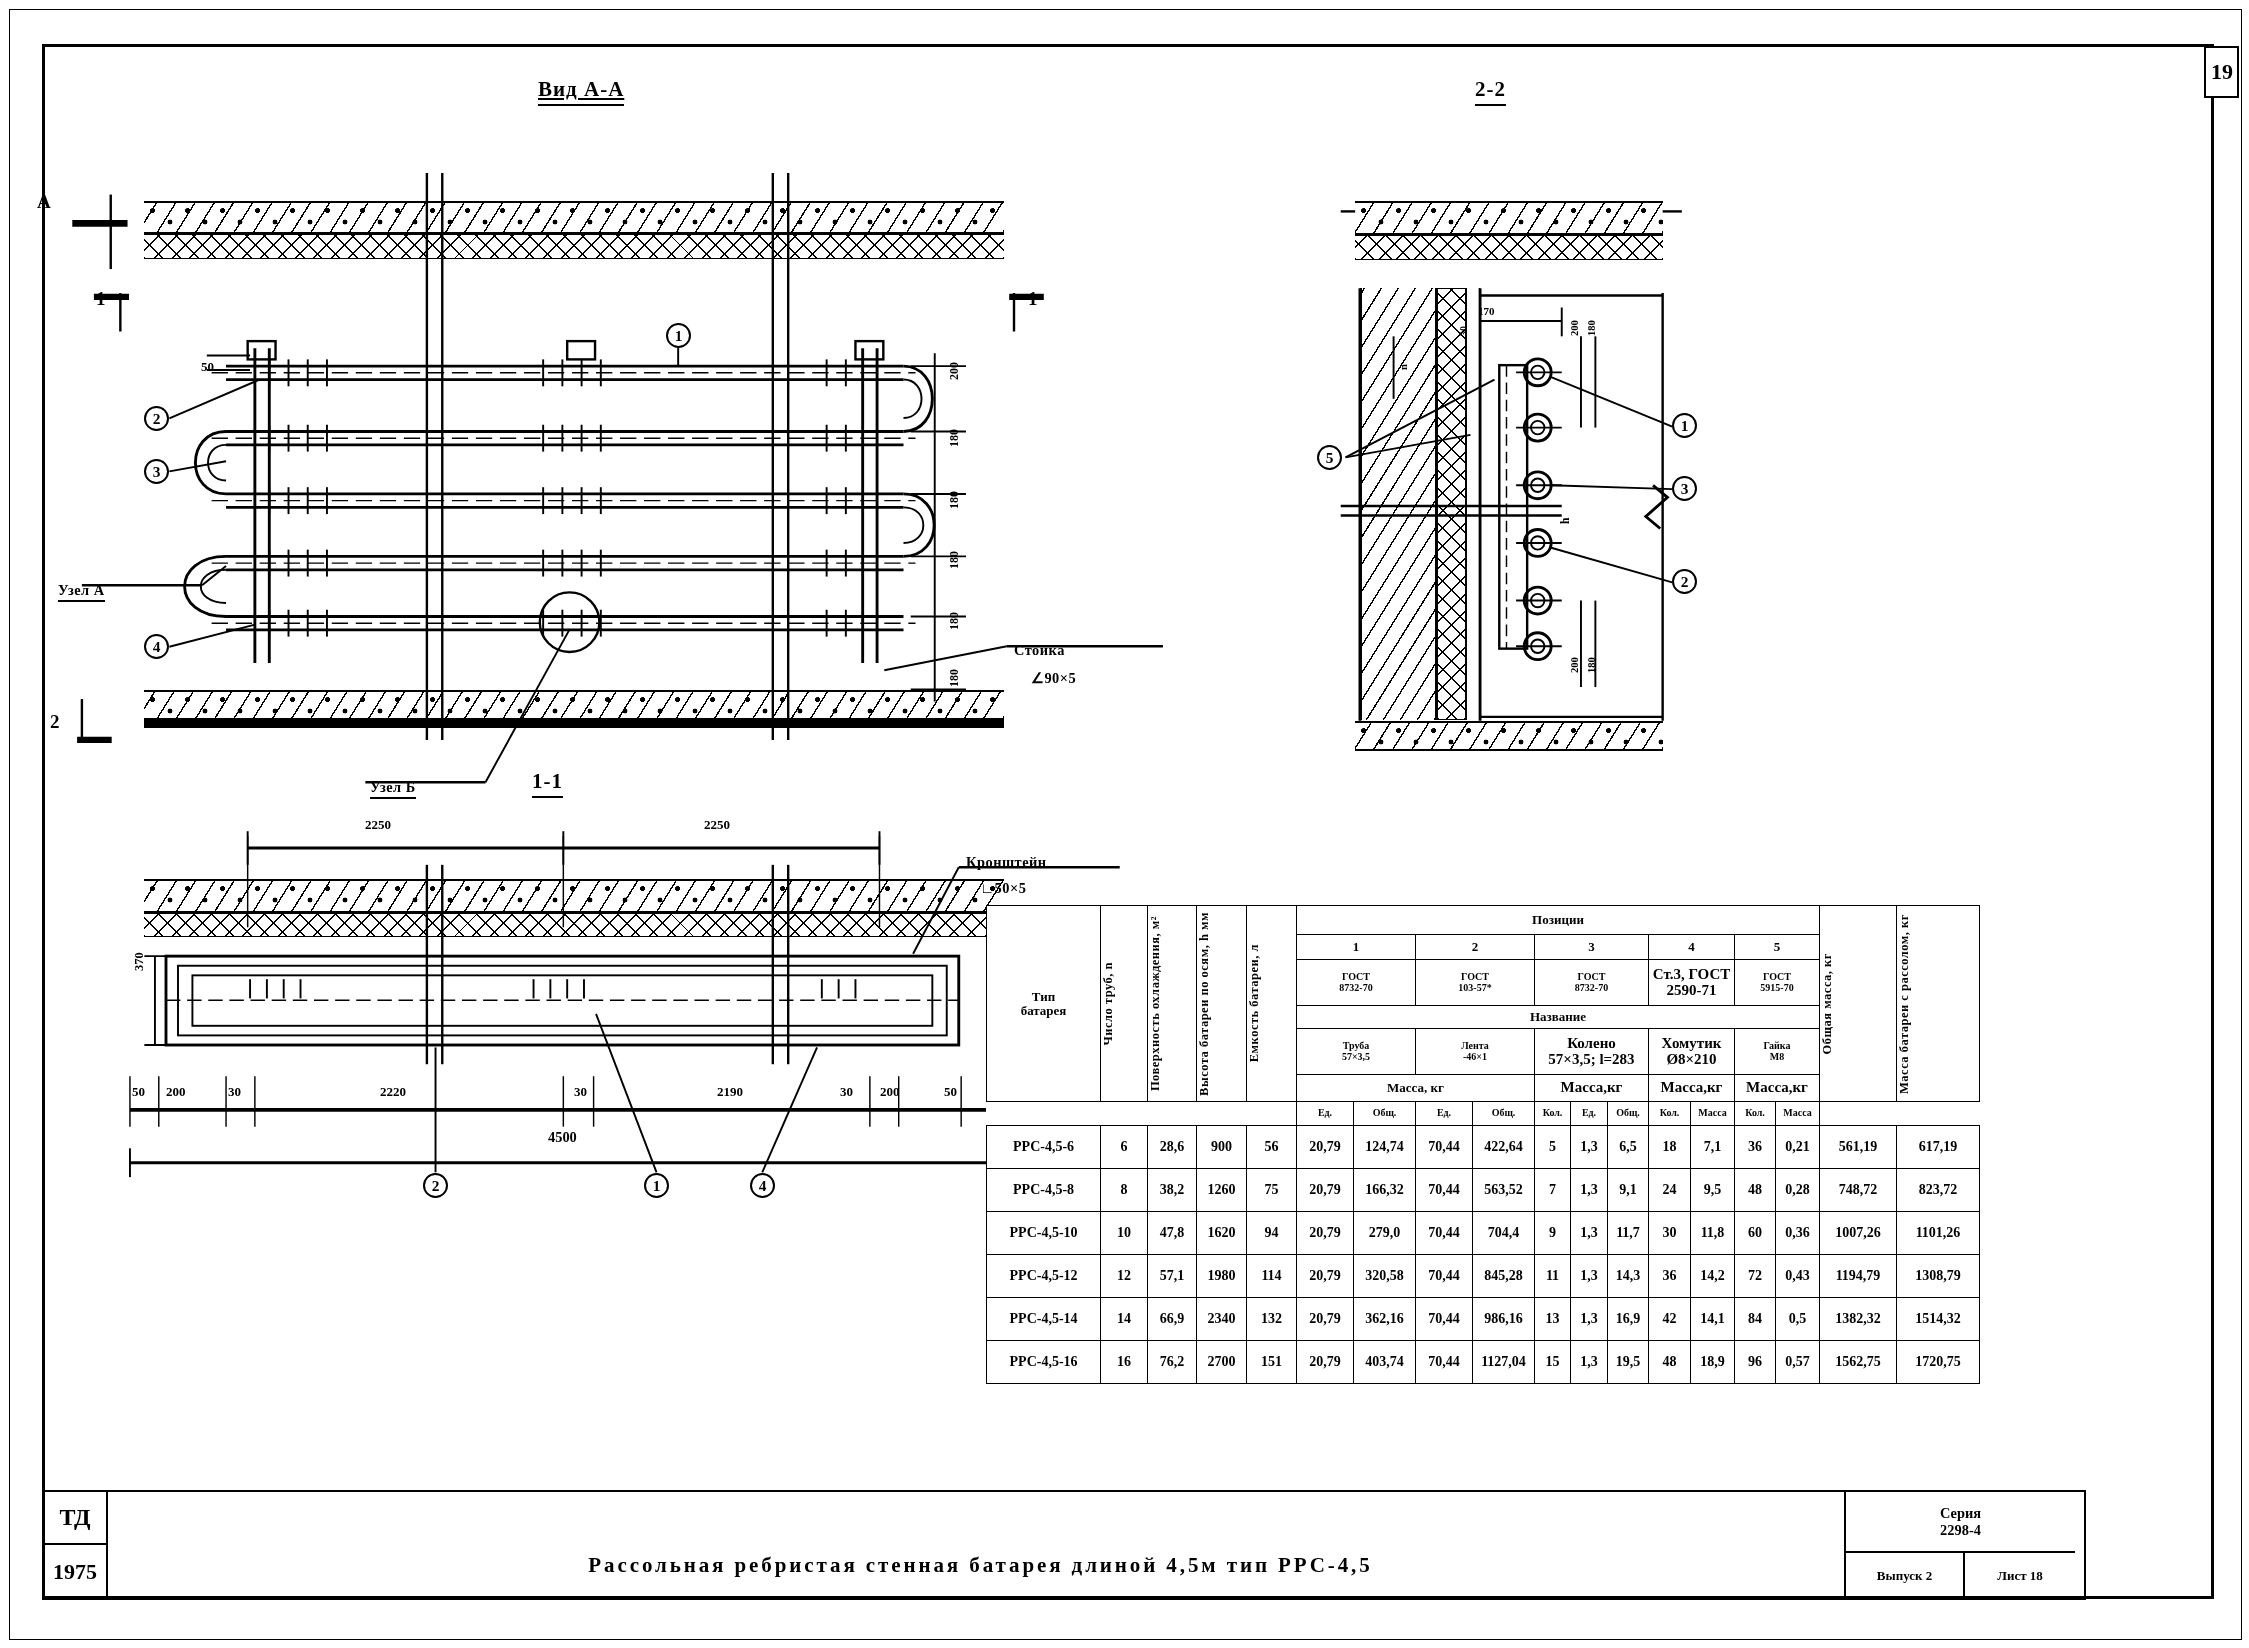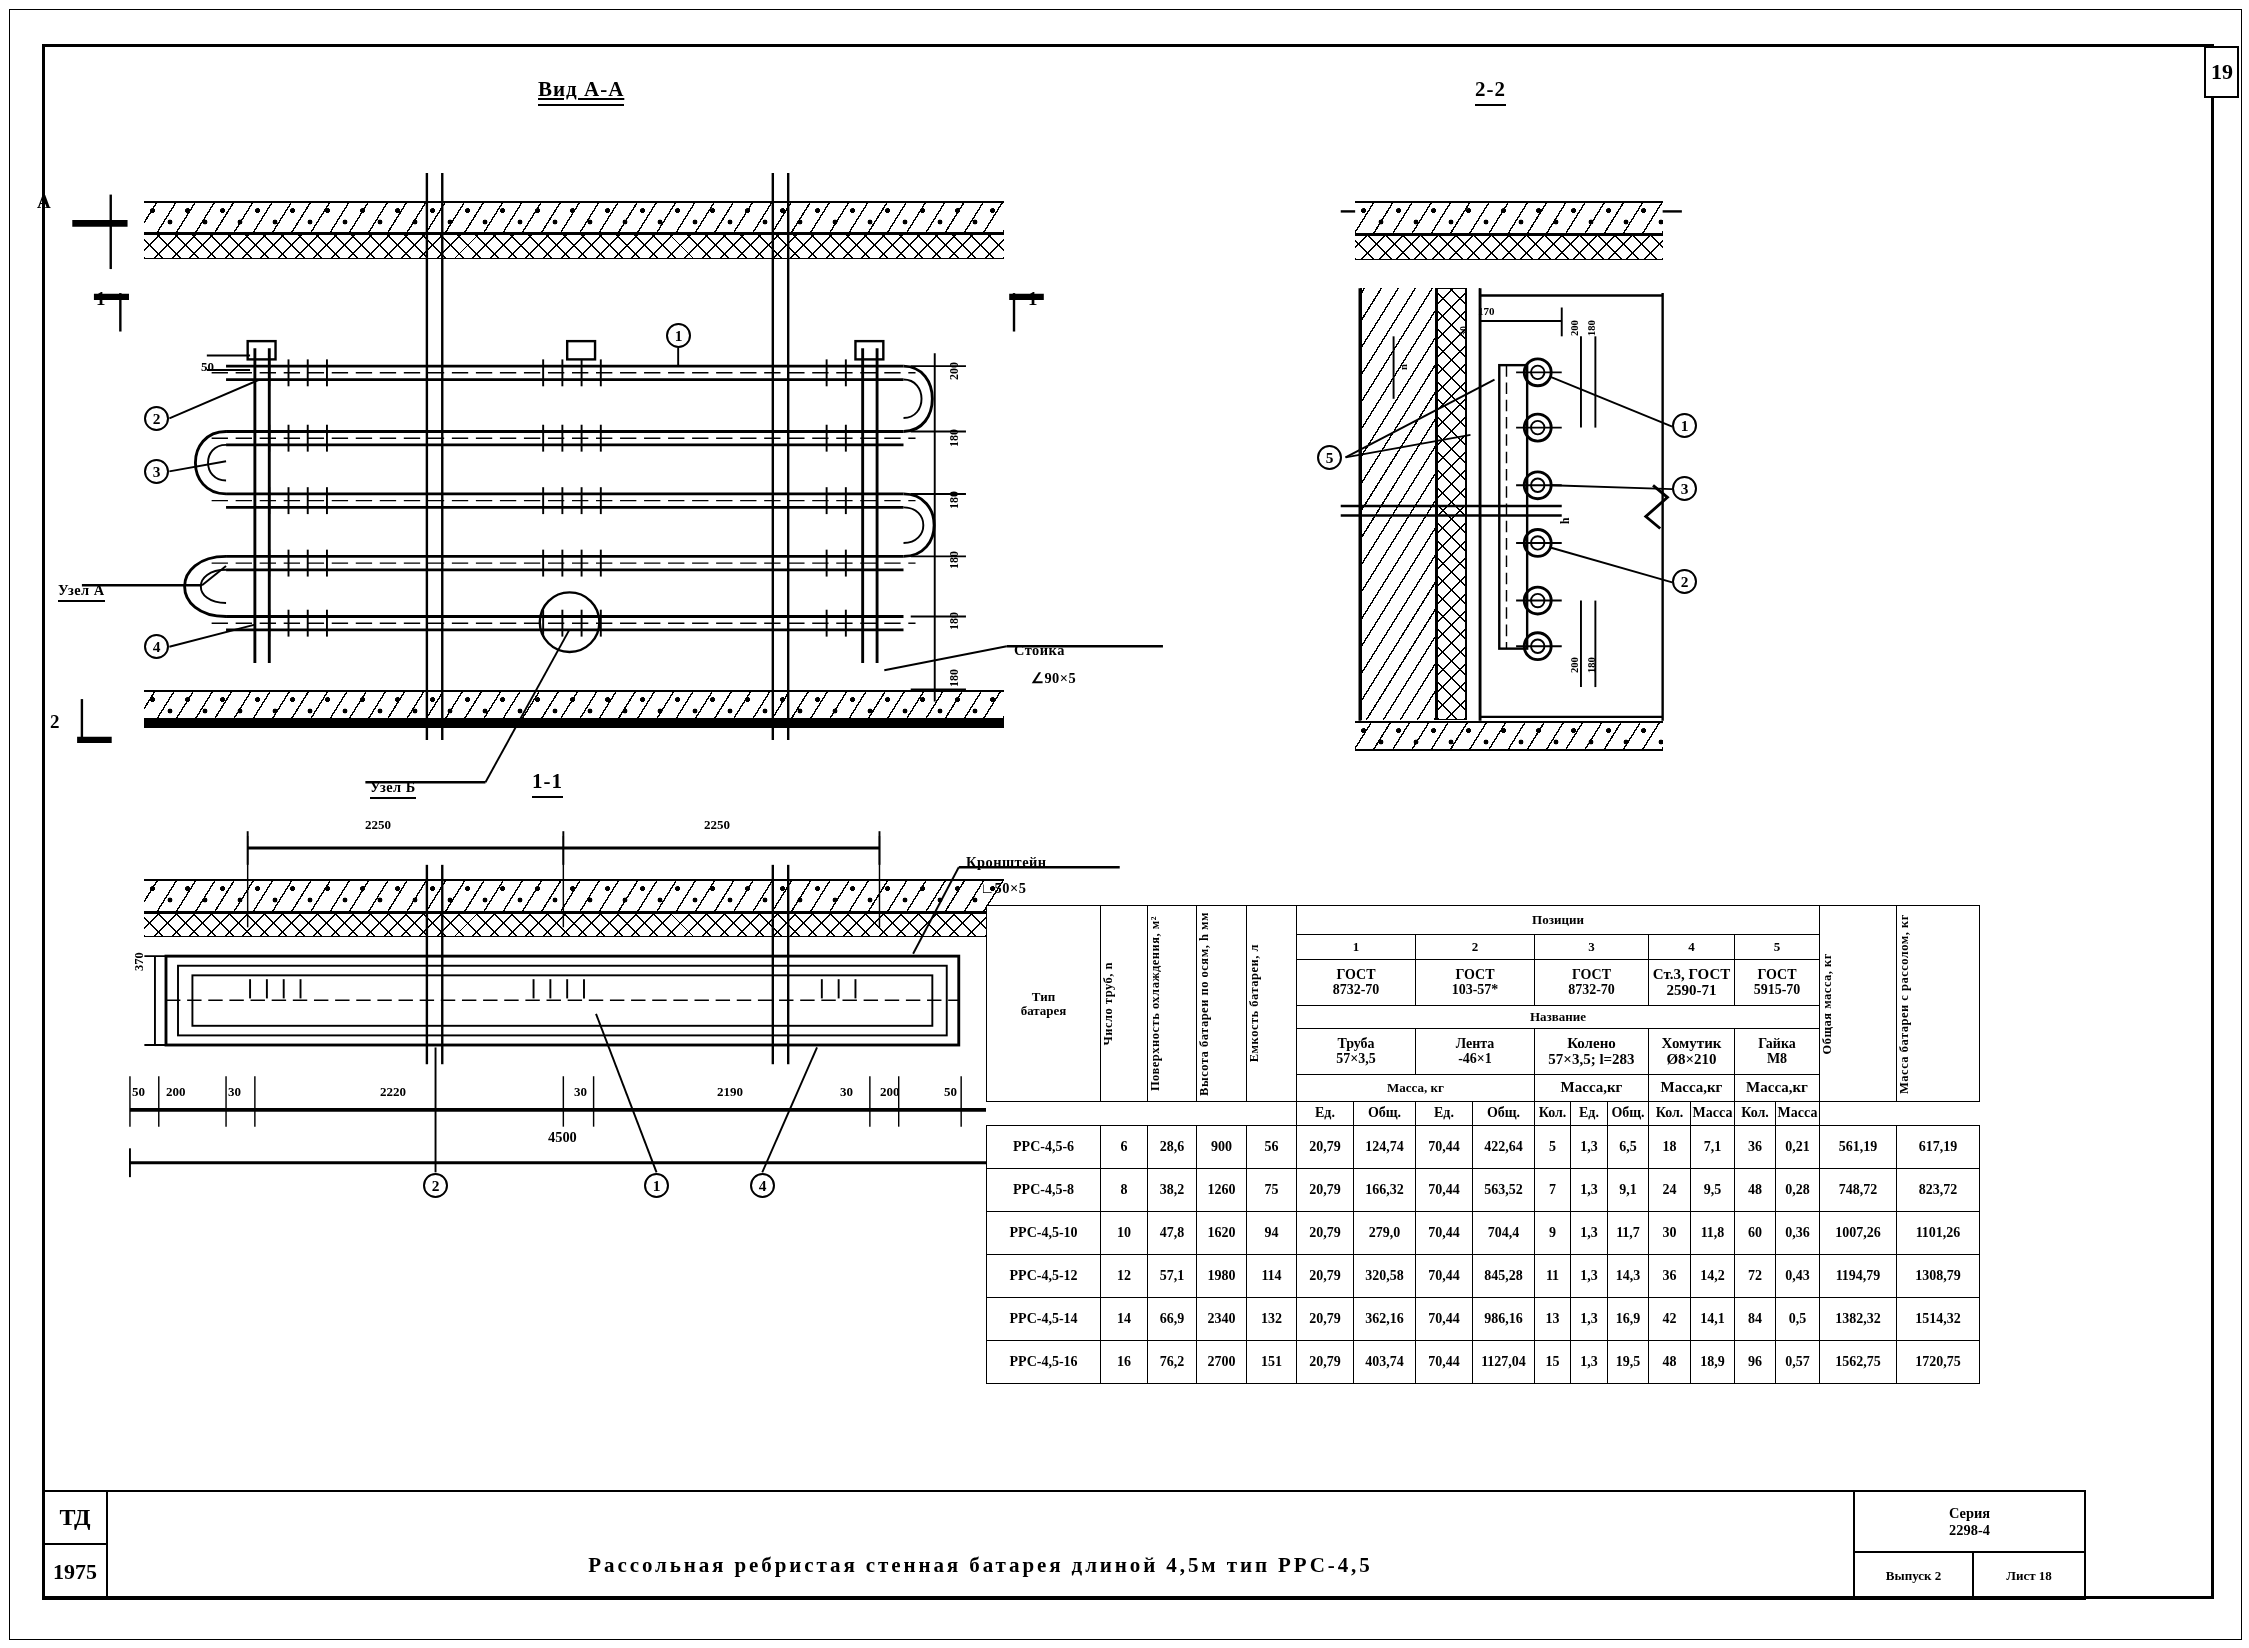--- a/index.html
+++ b/index.html
@@ -53,34 +53,34 @@
      border-left:2.4px solid #000;border-right:2.4px solid #000;
   }
   .plaster{background:#fff;border-left:1.9px solid #000;border-right:1.9px solid #000;}
 
   
   .tbl{position:absolute;left:986px;top:905px;border-collapse:collapse;background:#fff;}
   .tbl td,.tbl th{border:1.4px solid #000;font-family:"Liberation Serif",serif;font-weight:bold;
      text-align:center;vertical-align:middle;padding:0.5px 1px;font-size:13px;line-height:1.05;}
   .tbl .thick{border-width:1.9px;}
   .tbl .vert{writing-mode:vertical-rl;transform:rotate(180deg);white-space:nowrap;font-size:12.5px;letter-spacing:0.5px;}
-  .tbl .sm{font-size:14px;}
+  .tbl .sm{font-size:10px;}
   .tbl .xs{font-size:15px;}
   .tbl td.data{height:43px;font-size:14px;}
 
   
   .tb{position:absolute;left:42px;top:1490px;width:2044px;height:110px;border:2.9px solid #000;}
   .tb-l{position:absolute;left:0;top:0;width:64px;height:100%;border-right:2.9px solid #000;}
   .tb-l .r1{position:absolute;left:0;top:0;width:100%;height:50%;border-bottom:2.9px solid #000;
      display:flex;align-items:center;justify-content:center;font-size:24px;font-weight:bold;font-family:"Liberation Serif",serif;}
   .tb-l .r2{position:absolute;left:0;bottom:0;width:100%;height:50%;
      display:flex;align-items:center;justify-content:center;font-size:22px;font-weight:bold;font-family:"Liberation Serif",serif;}
   .tb-main{position:absolute;left:64px;top:0;right:231px;height:100%;display:flex;align-items:center;justify-content:center;}
   .tb-main span{font-size:21px;font-weight:bold;letter-spacing:2.9px;font-family:"Liberation Serif",serif;margin-top:40px;}
-  .tb-r{position:absolute;right:0;top:0;width:231px;height:100%;border-left:2.9px solid #000;}
+  .tb-r{position:absolute;right:9px;top:0;width:231px;height:100%;border-left:2.9px solid #000;}
   .tb-r .top{position:absolute;left:0;top:0;width:100%;height:58%;border-bottom:2.4px solid #000;
      display:flex;flex-direction:column;align-items:center;justify-content:center;
      font-size:14.4px;font-weight:bold;line-height:1.15;font-family:"Liberation Serif",serif;}
   .tb-r .bl{position:absolute;left:0;bottom:0;width:52%;height:42%;border-right:2.4px solid #000;
      display:flex;align-items:center;justify-content:center;font-size:13px;font-weight:bold;font-family:"Liberation Serif",serif;}
   .tb-r .br{position:absolute;right:0;bottom:0;width:48%;height:42%;
      display:flex;align-items:center;justify-content:center;font-size:13px;font-weight:bold;font-family:"Liberation Serif",serif;}
 
   svg.draw{position:absolute;left:0;top:0;width:2250px;height:1648px;pointer-events:none;}
 </style>

